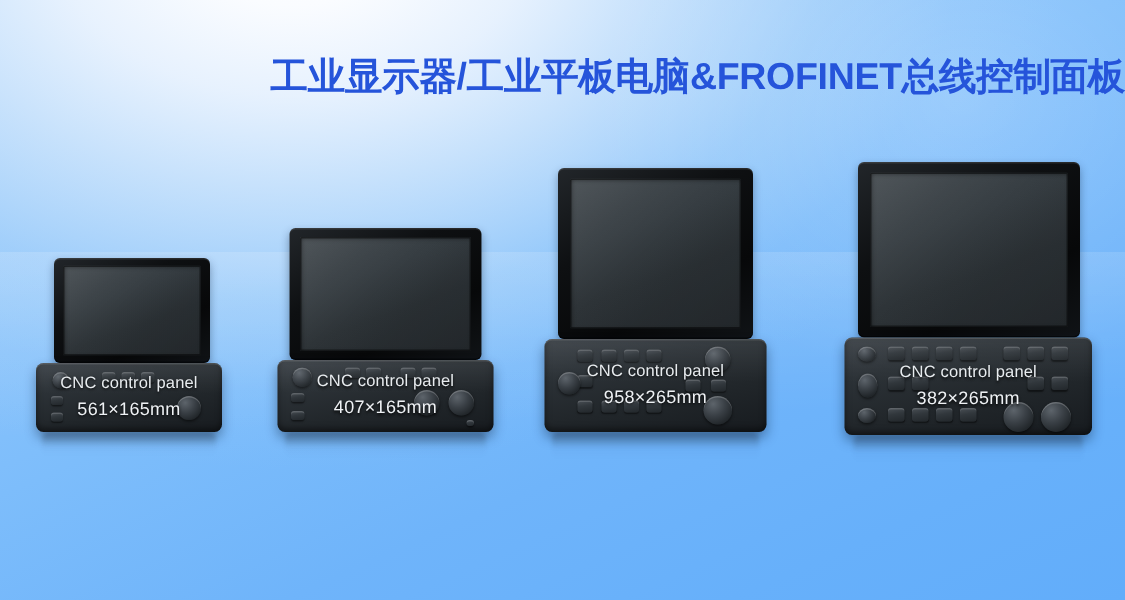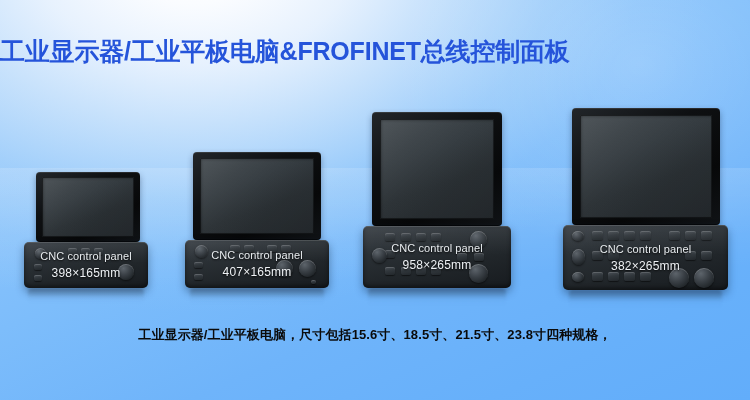--- a/index.html
+++ b/index.html
@@ -55,21 +55,21 @@
     background: radial-gradient(ellipse at 60% 40%, rgba(255,255,255,0.22), rgba(255,255,255,0) 62%);
     pointer-events: none;
   }
 
   
   .headline {
     position: absolute;
     left: 0;
     top: 36px;
     width: 750px;
-    text-align: left;
+    text-align: right;
     font-size: 25px;
     line-height: 30px;
     font-weight: bold;
     letter-spacing: -0.2px;
     color: #2554da;
     white-space: nowrap;
   }
 
   
   .devices {
@@ -225,21 +225,21 @@
         <div class="knob" style="left:11px; top:6px; width:11px; height:11px;"></div>
         <div class="btn-sq" style="left:44px; top:6px; width:9px; height:7px;"></div>
         <div class="btn-sq" style="left:57px; top:6px; width:9px; height:7px;"></div>
         <div class="btn-sq" style="left:70px; top:6px; width:9px; height:7px;"></div>
         <div class="btn-sq" style="left:10px; top:22px; width:8px; height:6px;"></div>
         <div class="btn-sq" style="left:10px; top:33px; width:8px; height:6px;"></div>
         <div class="knob" style="left:94px; top:22px; width:16px; height:16px;"></div>
 
         <div class="ctrl-labels">
           <div class="ctrl-name">CNC control panel</div>
-          <div class="ctrl-size">398×165mm</div>
+          <div class="ctrl-size">561×165mm</div>
         </div>
       </div>
     </div>
 
     <div class="device" style="left:185px; top:152px; width:144px; height:136px;">
       <div class="reflect" style="left:5px; top:136px; width:134px; height:17px;"></div>
 
       <div class="monitor" style="left:8px; top:0px; width:128px; height:88px;">
         <div class="screen" style="left:7px; top:6px; right:7px; bottom:6px;"></div>
       </div>
@@ -329,16 +329,15 @@
         <div class="ctrl-labels">
           <div class="ctrl-name">CNC control panel</div>
           <div class="ctrl-size">382×265mm</div>
         </div>
       </div>
     </div>
 
   </div>
 
   <div class="footer">
-    <div class="footer-line">工业显示器/工业平板电脑，尺寸包括15.6寸、18.5寸、21.5寸、23.8寸四种规格，</div>
   </div>
 
 </div>
 
 </body></html>

